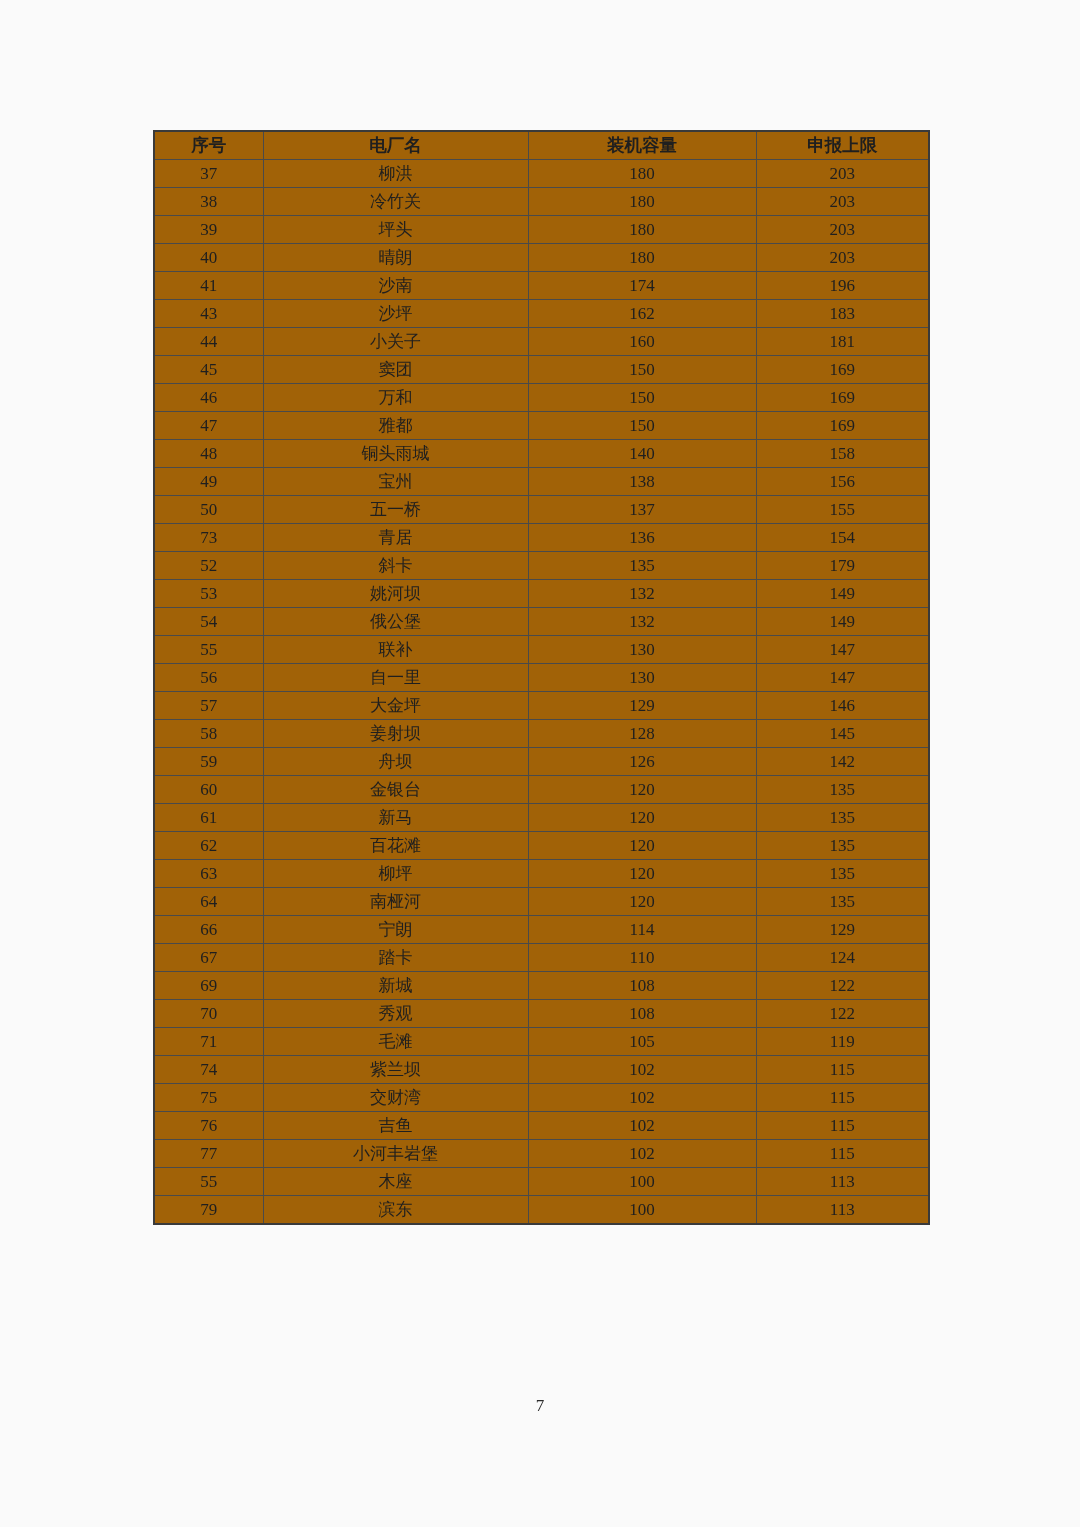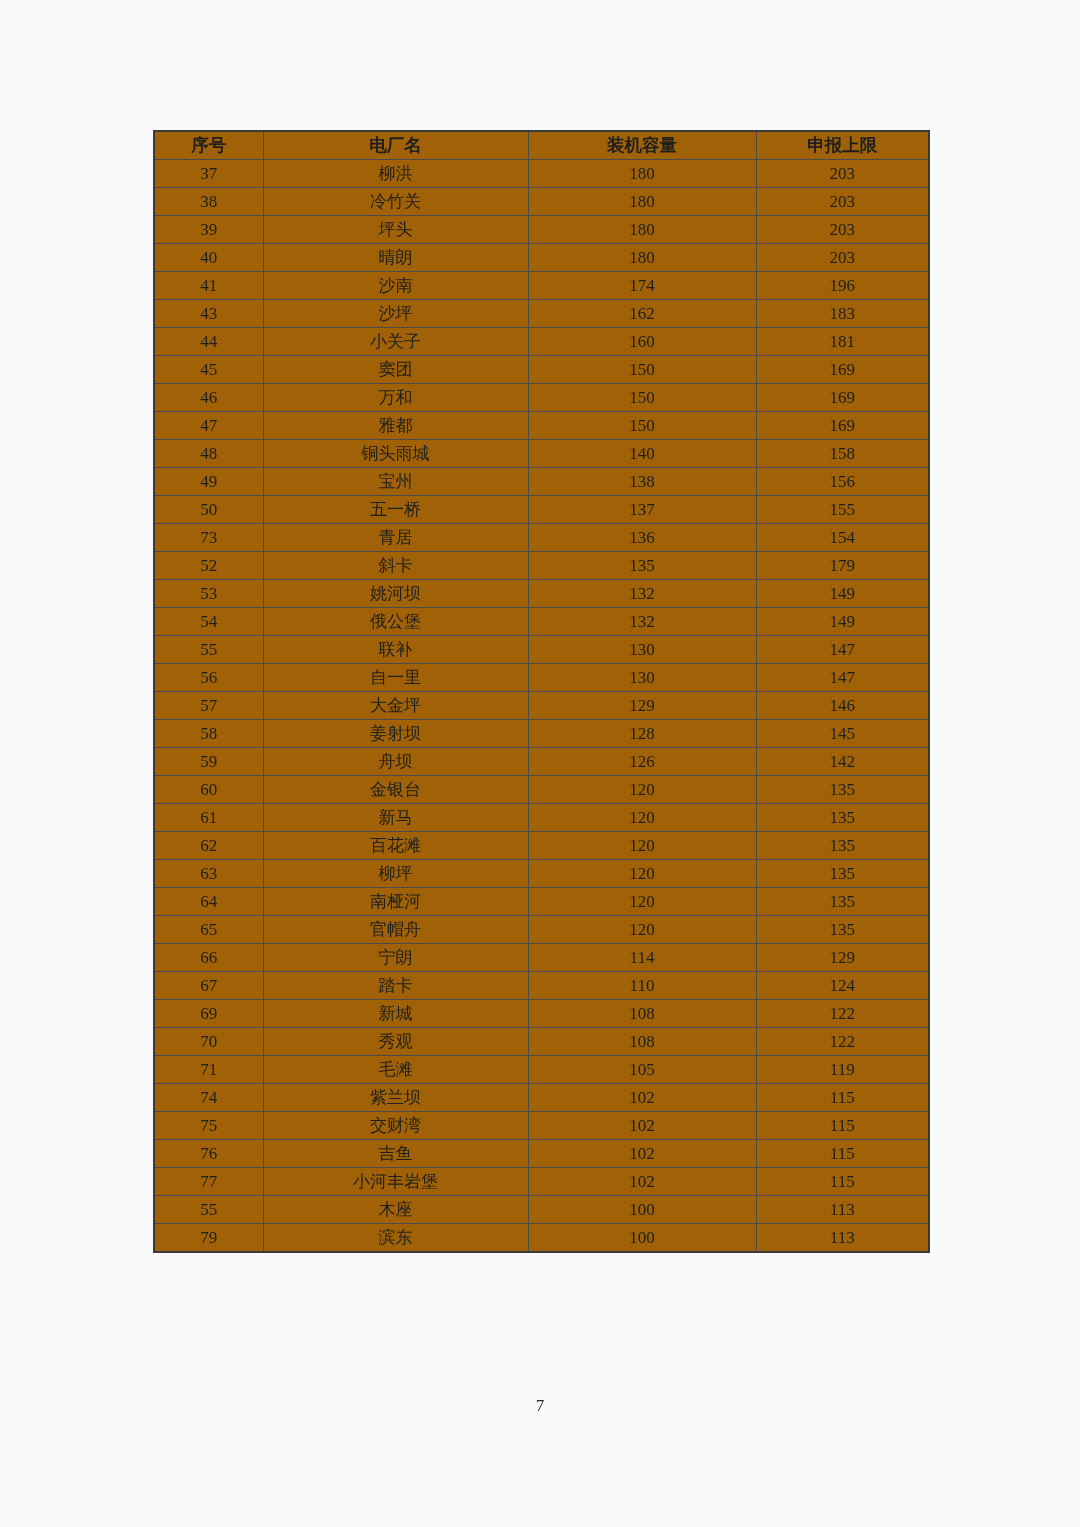--- a/index.html
+++ b/index.html
@@ -232,26 +232,20 @@
           <td>120</td>
           <td>135</td>
         </tr>
         <tr>
           <td>64</td>
           <td>南桠河</td>
           <td>120</td>
           <td>135</td>
         </tr>
         <tr>
-          <td>65</td>
-          <td>官帽舟</td>
-          <td>120</td>
-          <td>135</td>
-        </tr>
-        <tr>
           <td>66</td>
           <td>宁朗</td>
           <td>114</td>
           <td>129</td>
         </tr>
         <tr>
           <td>67</td>
           <td>踏卡</td>
           <td>110</td>
           <td>124</td>

